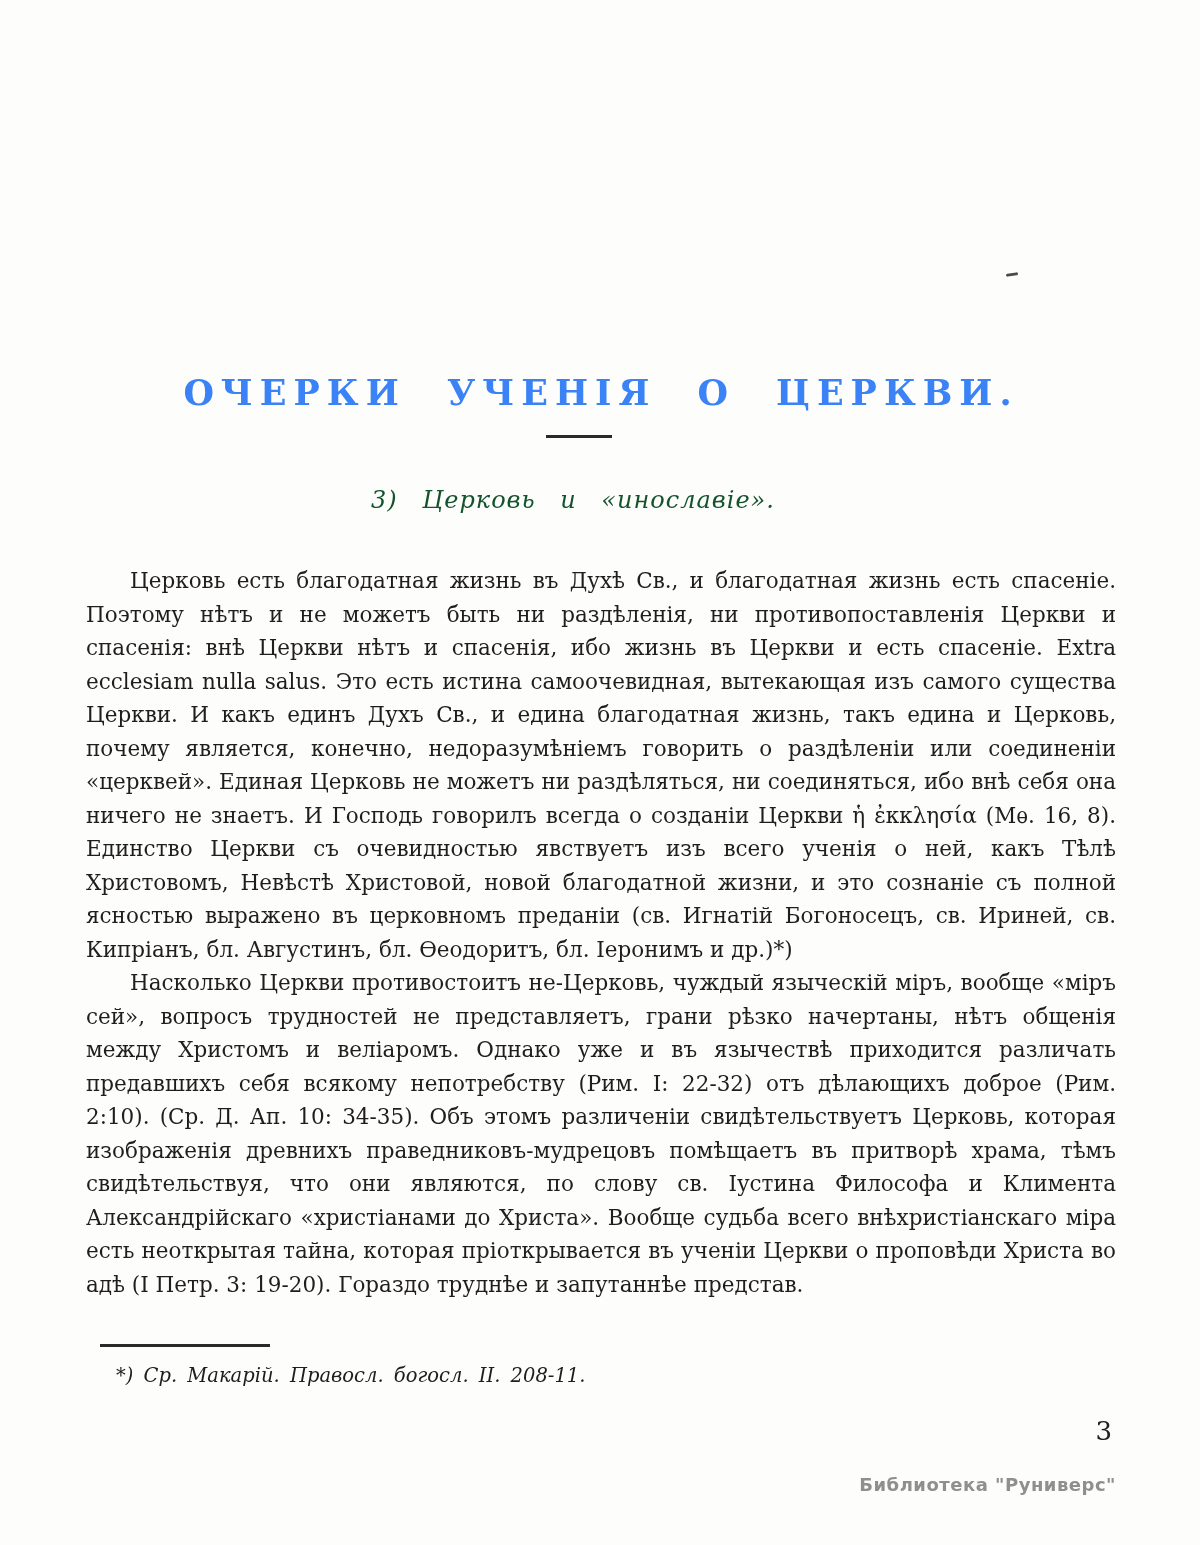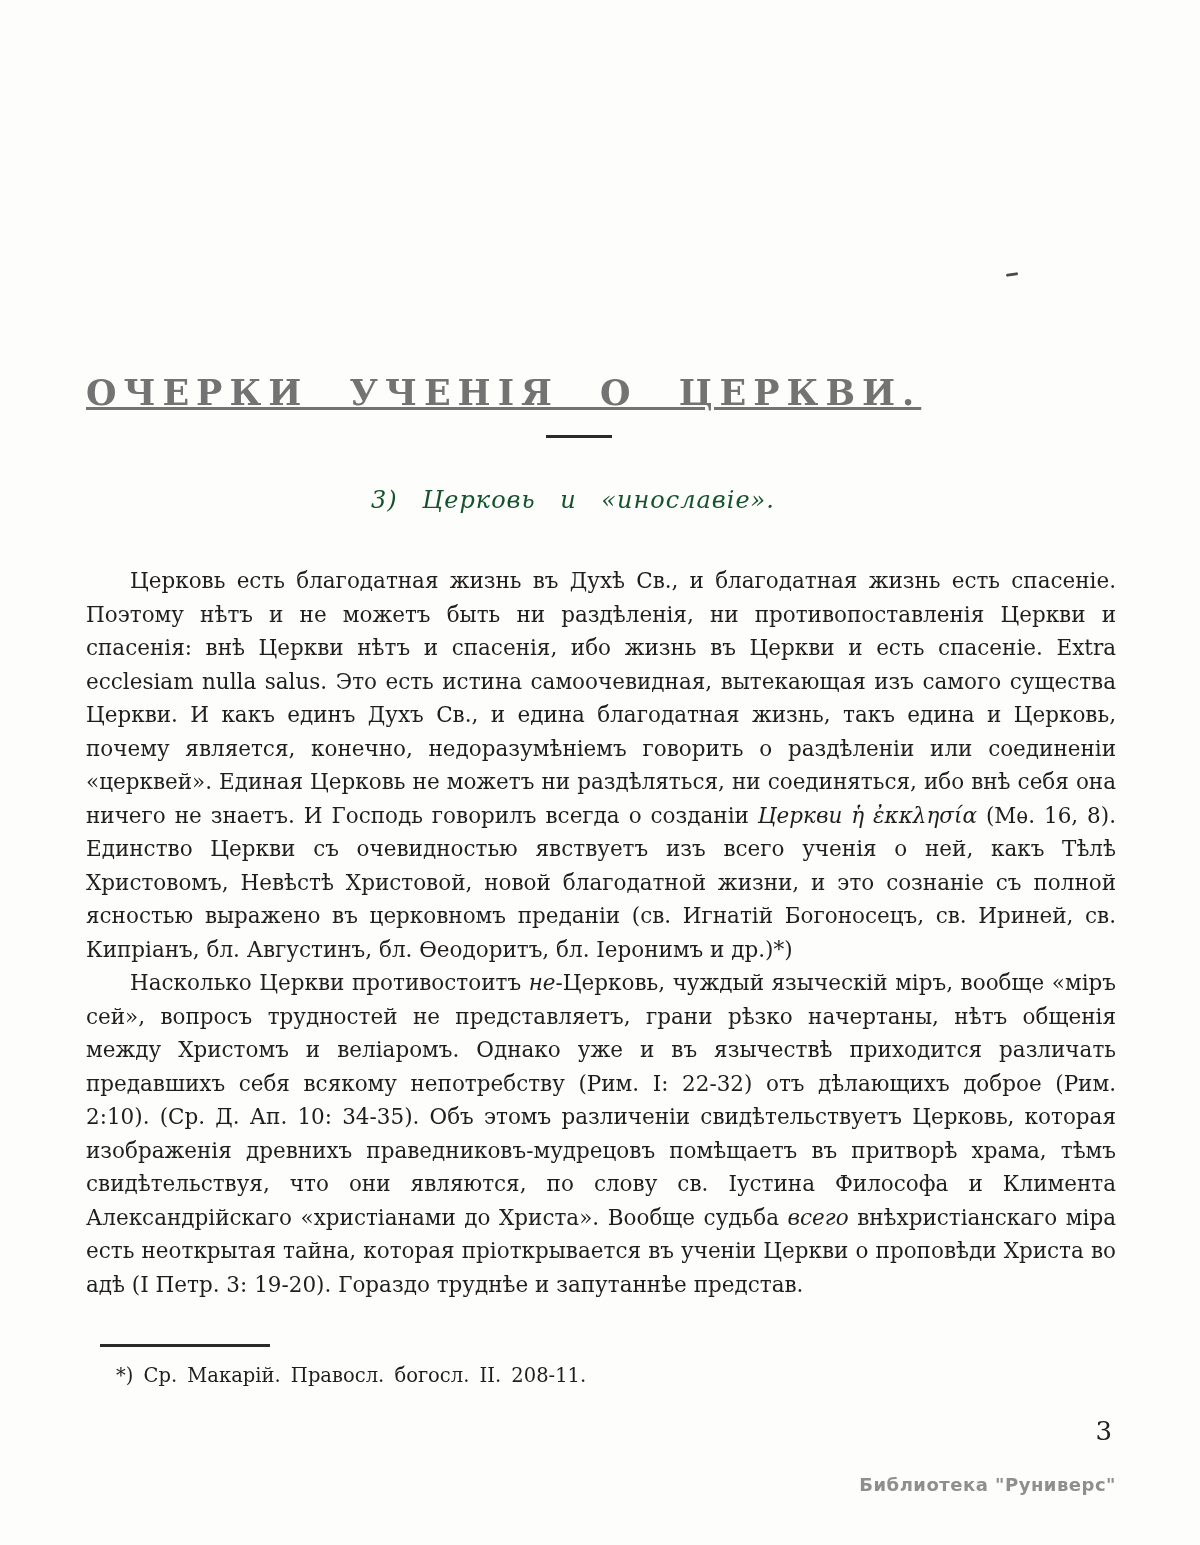--- a/index.html
+++ b/index.html
@@ -16,27 +16,26 @@
     font-family: "DejaVu Serif", serif;
     overflow: hidden;
     box-sizing: border-box;
   }
   .content {
     position: relative;
     padding: 372px 84px 0 86px;
   }
   .title {
     margin: 0;
-    text-align: left;
+    text-align: center;
     font-size: 35px;
     font-weight: 600;
     letter-spacing: 7px;
     word-spacing: 22px;
-    color: #737373;
-    text-decoration: underline;
+    color: #3b82f6;
   }
   .title-rule {
     width: 66px;
     height: 0;
     border-top: 3px solid #2c2a27;
     margin: 22px auto 0 auto;
     position: relative;
     left: -22px;
   }
   .section-heading {
@@ -55,40 +54,40 @@
     margin-top: 50px;
     font-size: 21.5px;
     line-height: 33.5px;
     text-align: justify;
   }
   .body-text p {
     margin: 0;
     text-indent: 44px;
   }
   .em {
-    font-style: italic;
   }
   .footnote-rule {
     position: absolute;
     left: 100px;
     top: 1344px;
     width: 170px;
     height: 0;
     border-top: 3px solid #2c2a27;
   }
   .footnote {
     position: absolute;
     left: 88px;
     top: 1362px;
     width: 720px;
     margin: 0;
     font-size: 19.5px;
     line-height: 28px;
     text-indent: 28px;
     word-spacing: 4px;
+    font-style: italic;
   }
   .page-number {
     position: absolute;
     right: 88px;
     top: 1416px;
     font-size: 26px;
     color: #23211e;
   }
   .watermark {
     position: absolute;

